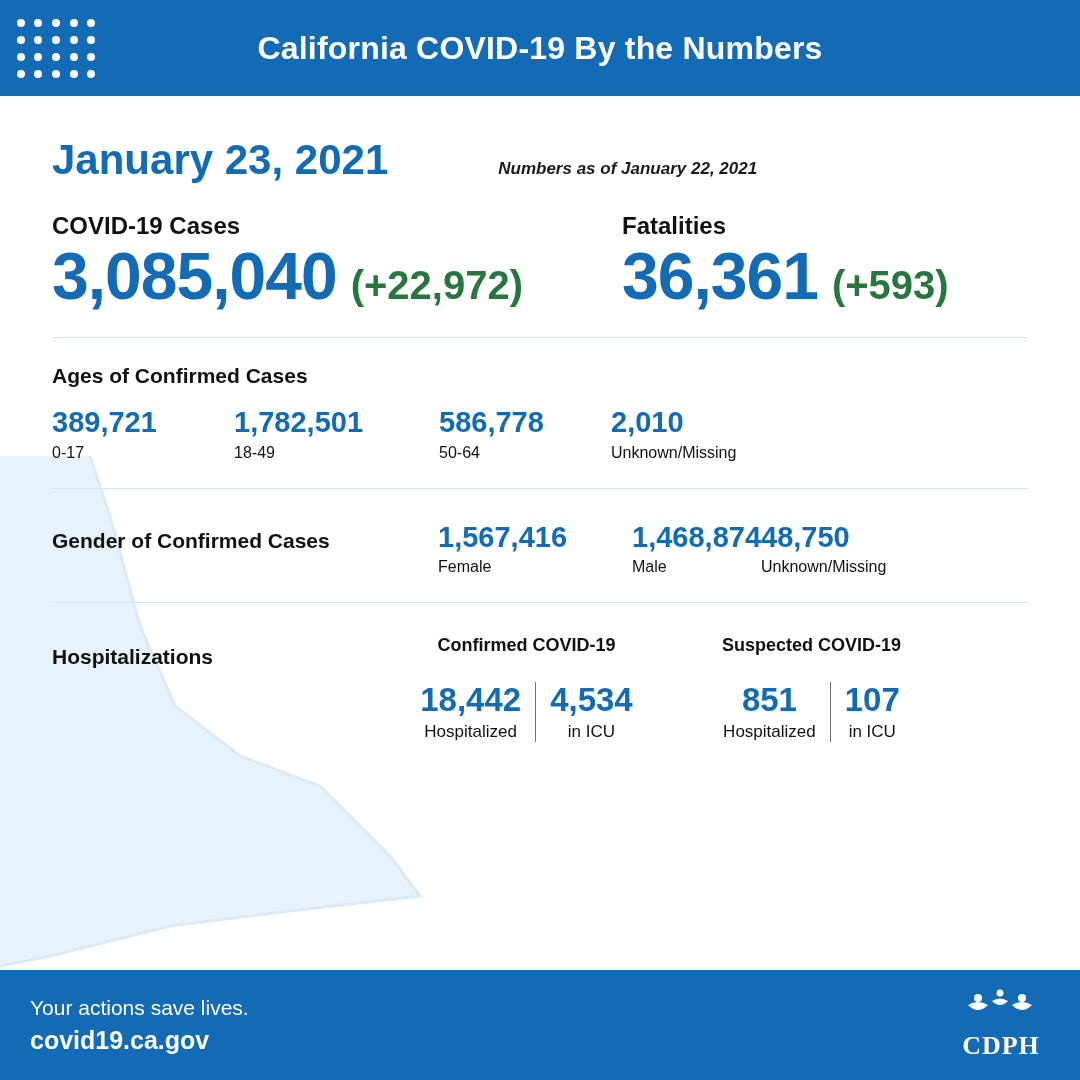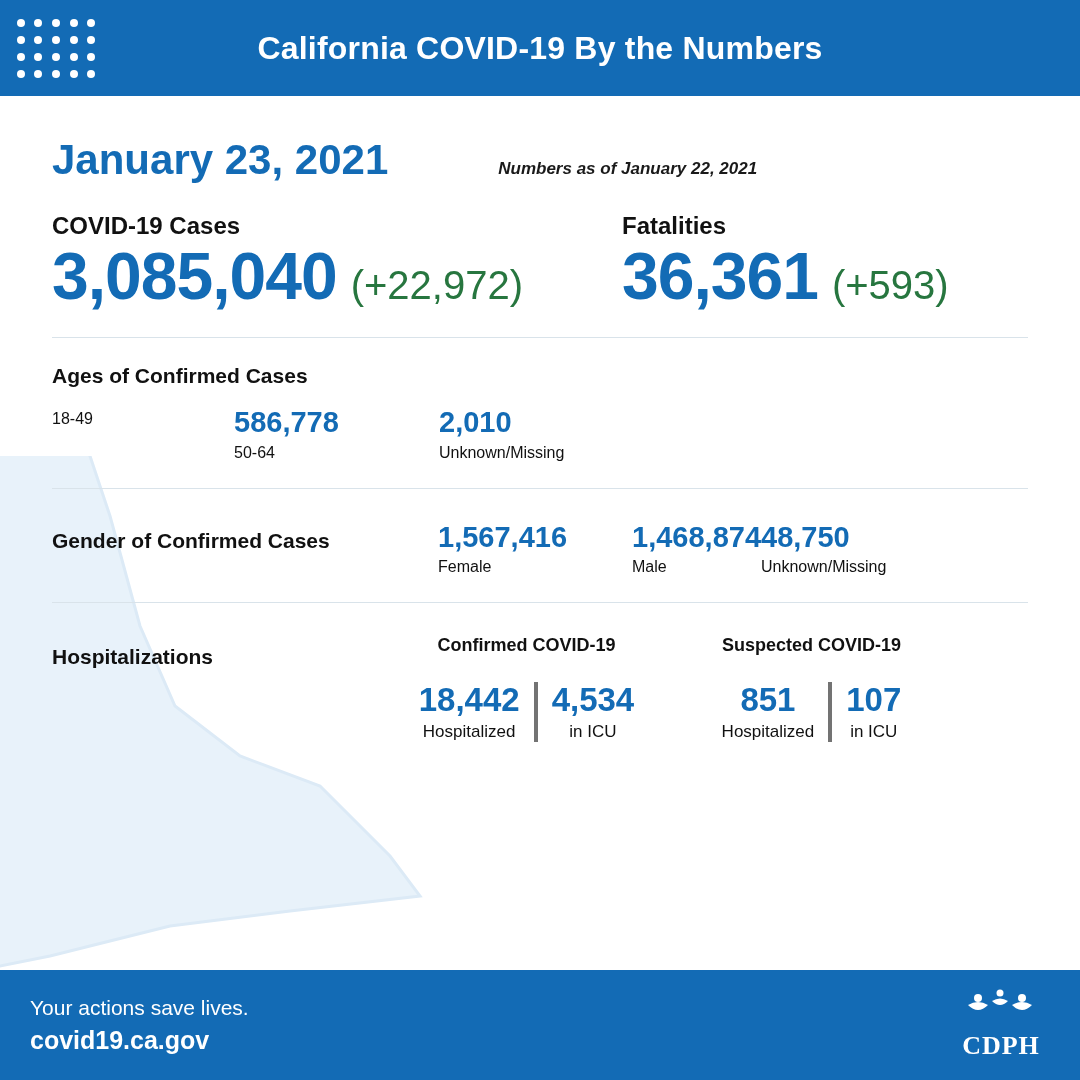--- a/index.html
+++ b/index.html
@@ -105,21 +105,21 @@
   .stat-numbers { display: flex; align-items: baseline; }
   .stat-big {
     font-size: 66px;
     font-weight: bold;
     color: #136bb5;
     line-height: 1.05;
     letter-spacing: -1px;
   }
   .stat-delta {
     font-size: 40px;
-    font-weight: normal;
+    font-weight: bold;
     color: #27763f;
     margin-left: 14px;
   }
   .fatalities-label { padding-left: 0; }
 
   .divider {
     height: 1px;
     background: #d9e3ea;
     margin: 26px 52px 0 52px;
   }
@@ -195,21 +195,21 @@
   .hosp-group.confirmed { width: 280px; }
   .hosp-group.suspected { width: 290px; }
   .hosp-group-title {
     font-size: 18px;
     font-weight: bold;
     color: #111111;
     margin-bottom: 26px;
   }
   .hosp-pair { display: flex; align-items: flex-start; }
   .hosp-item { display: flex; flex-direction: column; align-items: center; padding: 0 14px; }
-  .hosp-item.with-rule { border-left: 4px solid #737373; }
+  .hosp-item.with-rule { border-left: 1px solid #737373; }
   .hosp-num {
     font-size: 33px;
     font-weight: bold;
     color: #136bb5;
     line-height: 1.1;
   }
   .hosp-cat {
     font-size: 17px;
     color: #111111;
     margin-top: 4px;
@@ -313,20 +313,25 @@
           </div>
         </div>
       </div>
 
       <div class="divider"></div>
 
       <div class="section">
         <div class="section-title">Ages of Confirmed Cases</div>
         <div class="ages-row">
           <div class="age-cell">
+            <div class="age-num">389,721</div>
+            <div class="age-cat">0-17</div>
+          </div>
+          <div class="age-cell">
+            <div class="age-num">1,782,501</div>
             <div class="age-cat">18-49</div>
           </div>
           <div class="age-cell">
             <div class="age-num">586,778</div>
             <div class="age-cat">50-64</div>
           </div>
           <div class="age-cell">
             <div class="age-num">2,010</div>
             <div class="age-cat">Unknown/Missing</div>
           </div>

